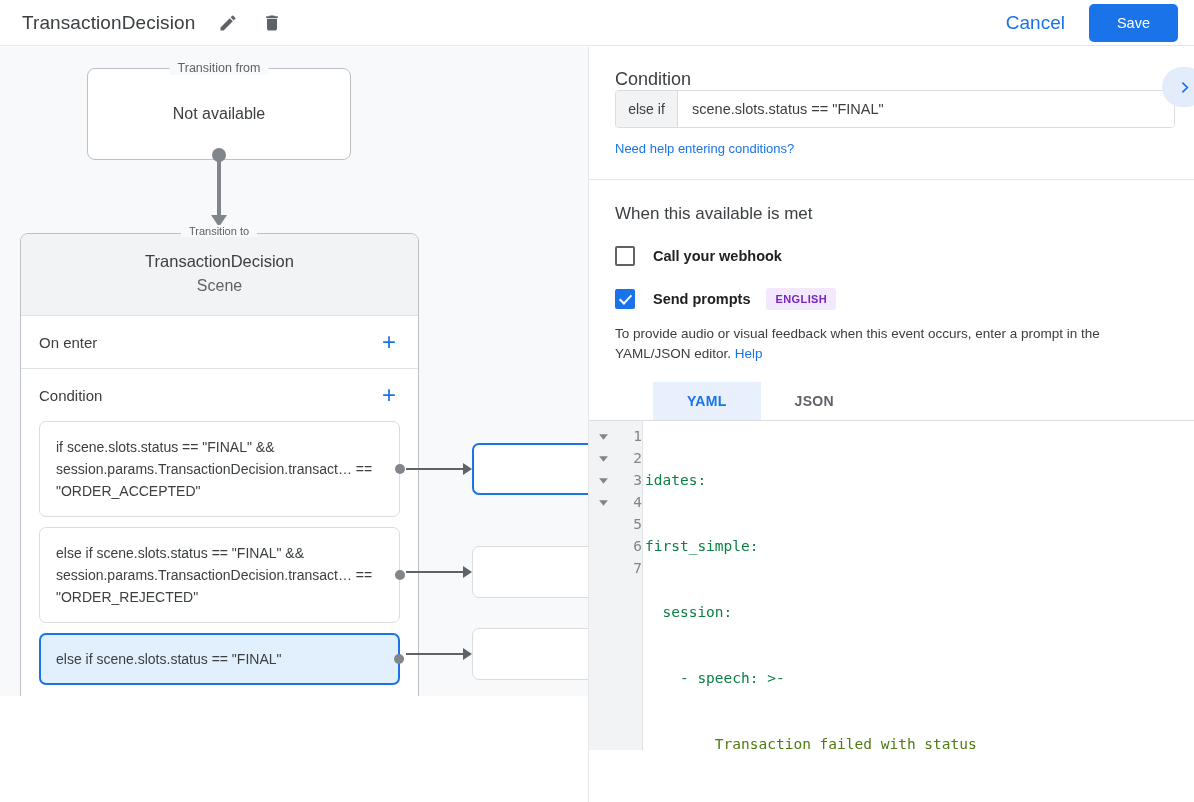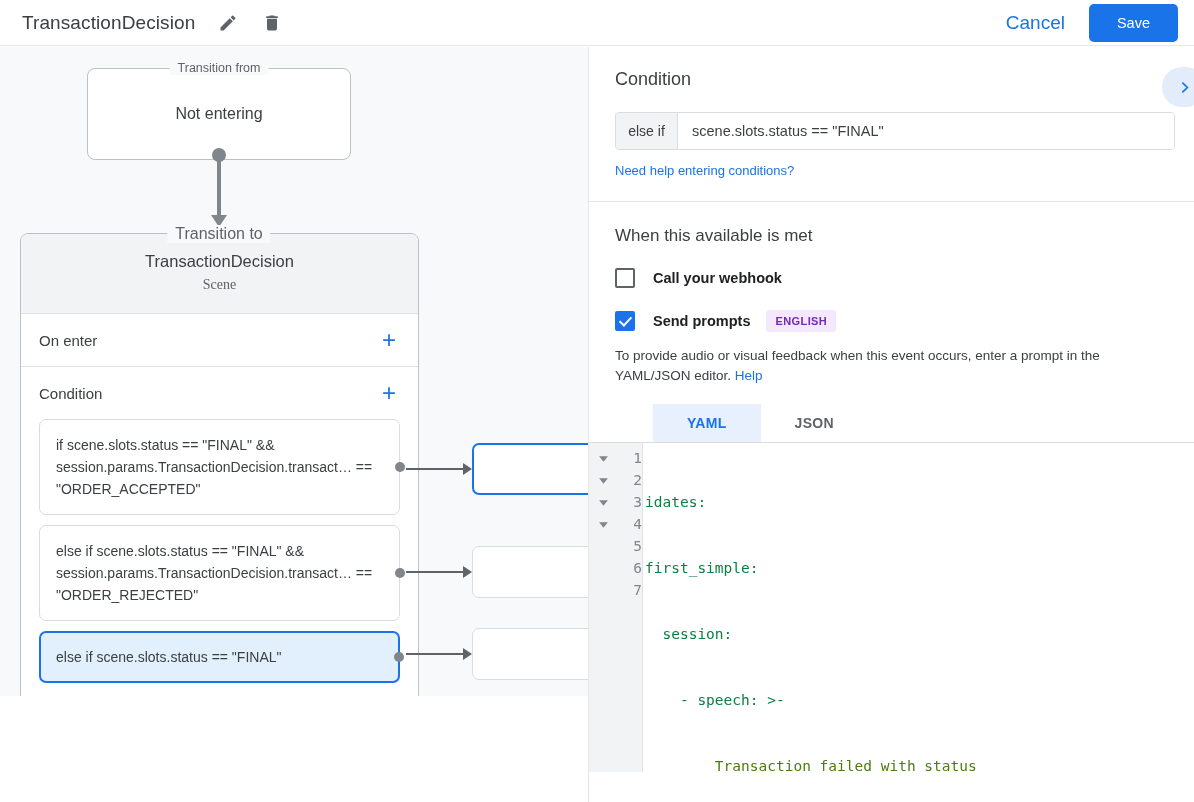--- a/index.html
+++ b/index.html
@@ -127,32 +127,32 @@
     border-radius: 8px;
     background: #ffffff;
     overflow: hidden;
   }
   #scene-legend {
     position: absolute;
     top: 178px; left: 219px;
     transform: translateX(-50%);
     background: #f8f9fa;
     padding: 0 8px;
-    font-size: 16px;
+    font-size: 11px;
     color: #5f6368;
     z-index: 3;
   }
   #scene-head {
     background: #f1f3f4;
     padding: 18px 0 20px;
     text-align: center;
     border-bottom: 1px solid #e0e2e4;
   }
   #scene-head .name { font-size: 16.5px; color: #3c4043; }
-  #scene-head .sub  { font-size: 14px; color: #5f6368; margin-top: 6px; font-family: Liberation Serif, serif; }
+  #scene-head .sub  { font-size: 16px; color: #5f6368; margin-top: 6px; }
 
   .sect {
     border-bottom: 1px solid #e0e2e4;
     padding: 0 18px 0 18px;
   }
   .sect:last-child { border-bottom: 0; }
   .sect-head {
     display: flex; align-items: center;
     height: 52px;
   }
@@ -237,21 +237,20 @@
     right: -12px; top: 20px;
     width: 44px; height: 40px;
     border-radius: 22px;
     background: #e3ecfb;
     display: flex; align-items: center; justify-content: center;
     cursor: pointer;
   }
   #collapse-btn svg { fill: none; stroke: #1a73e8; stroke-width: 2.4; }
 
   #cond-row {
-    margin-top: 22px;
     display: flex;
     border: 1px solid #dadce0;
     border-radius: 4px;
     height: 38px;
     overflow: hidden;
     width: 560px;
   }
   #cond-prefix {
     background: #f1f3f4;
     border-right: 1px solid #dadce0;
@@ -400,21 +399,21 @@
   <div id="topbar-right">
     <button id="cancel-btn">Cancel</button>
     <button id="save-btn">Save</button>
   </div>
 </div>
 
 <div id="canvas">
 
   <div class="fcard" id="transition-from">
     <div class="fcard-legend">Transition from</div>
-    <div class="body">Not entering</div>
+    <div class="body">Not available</div>
   </div>
 
   <div id="connector-dot"></div>
   <div id="connector-vert"></div>
   <div id="connector-arrow"></div>
 
   <div id="scene-legend">Transition to</div>
   <div id="scene-card">
     <div id="scene-head">
       <div class="name">TransactionDecision</div>

